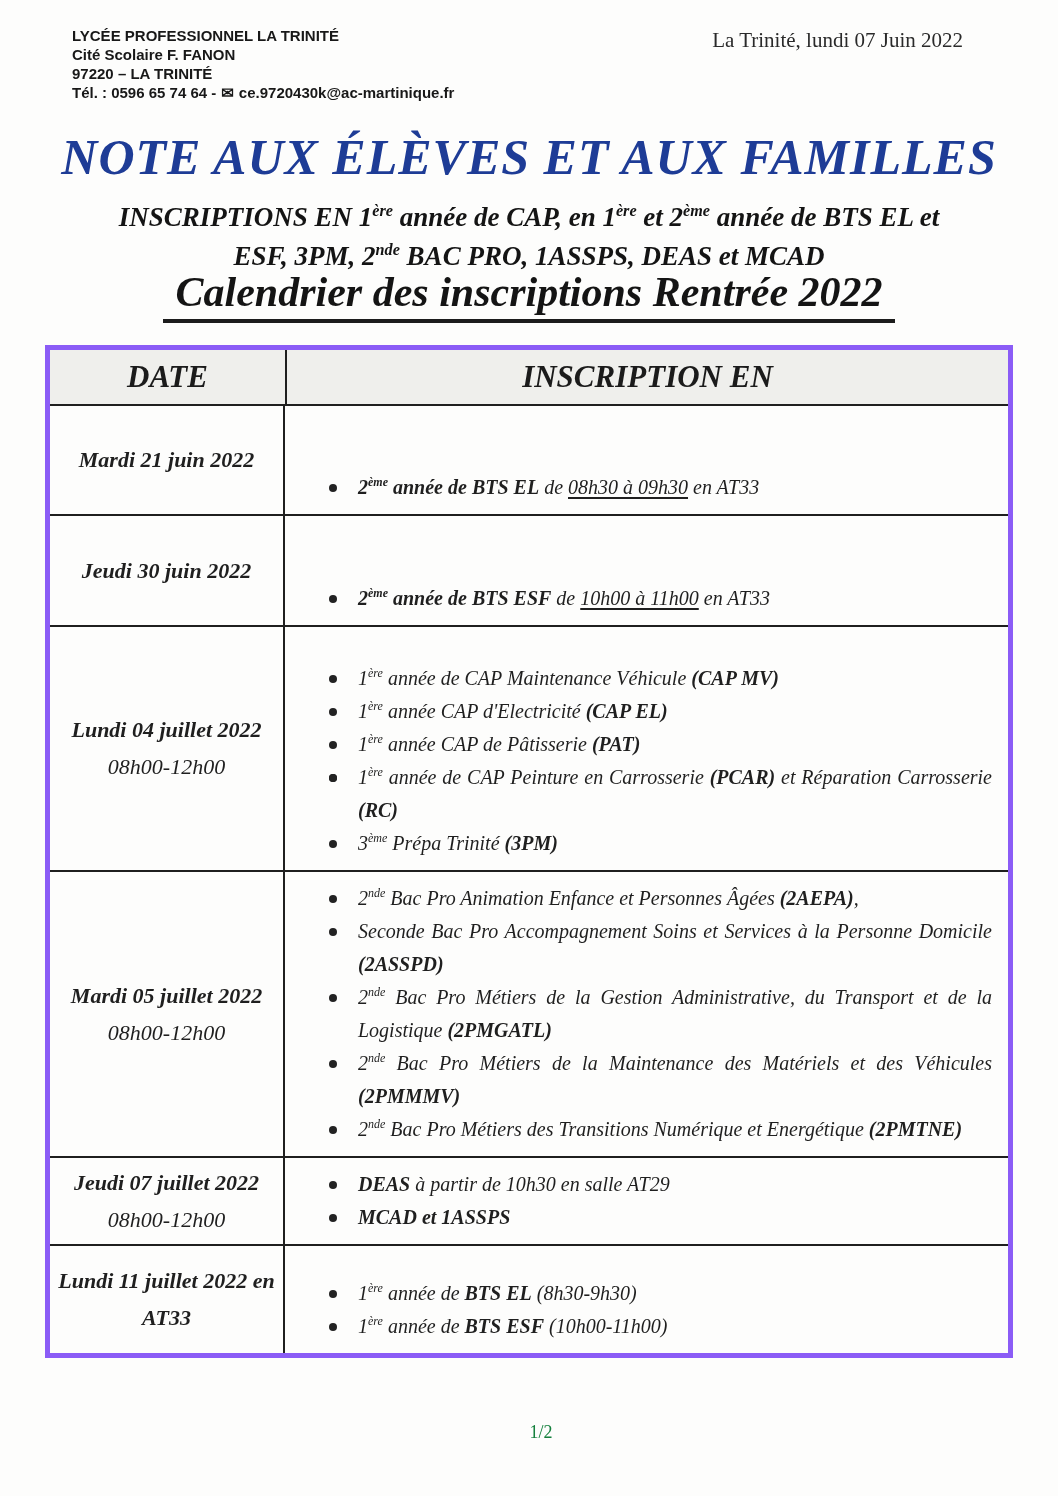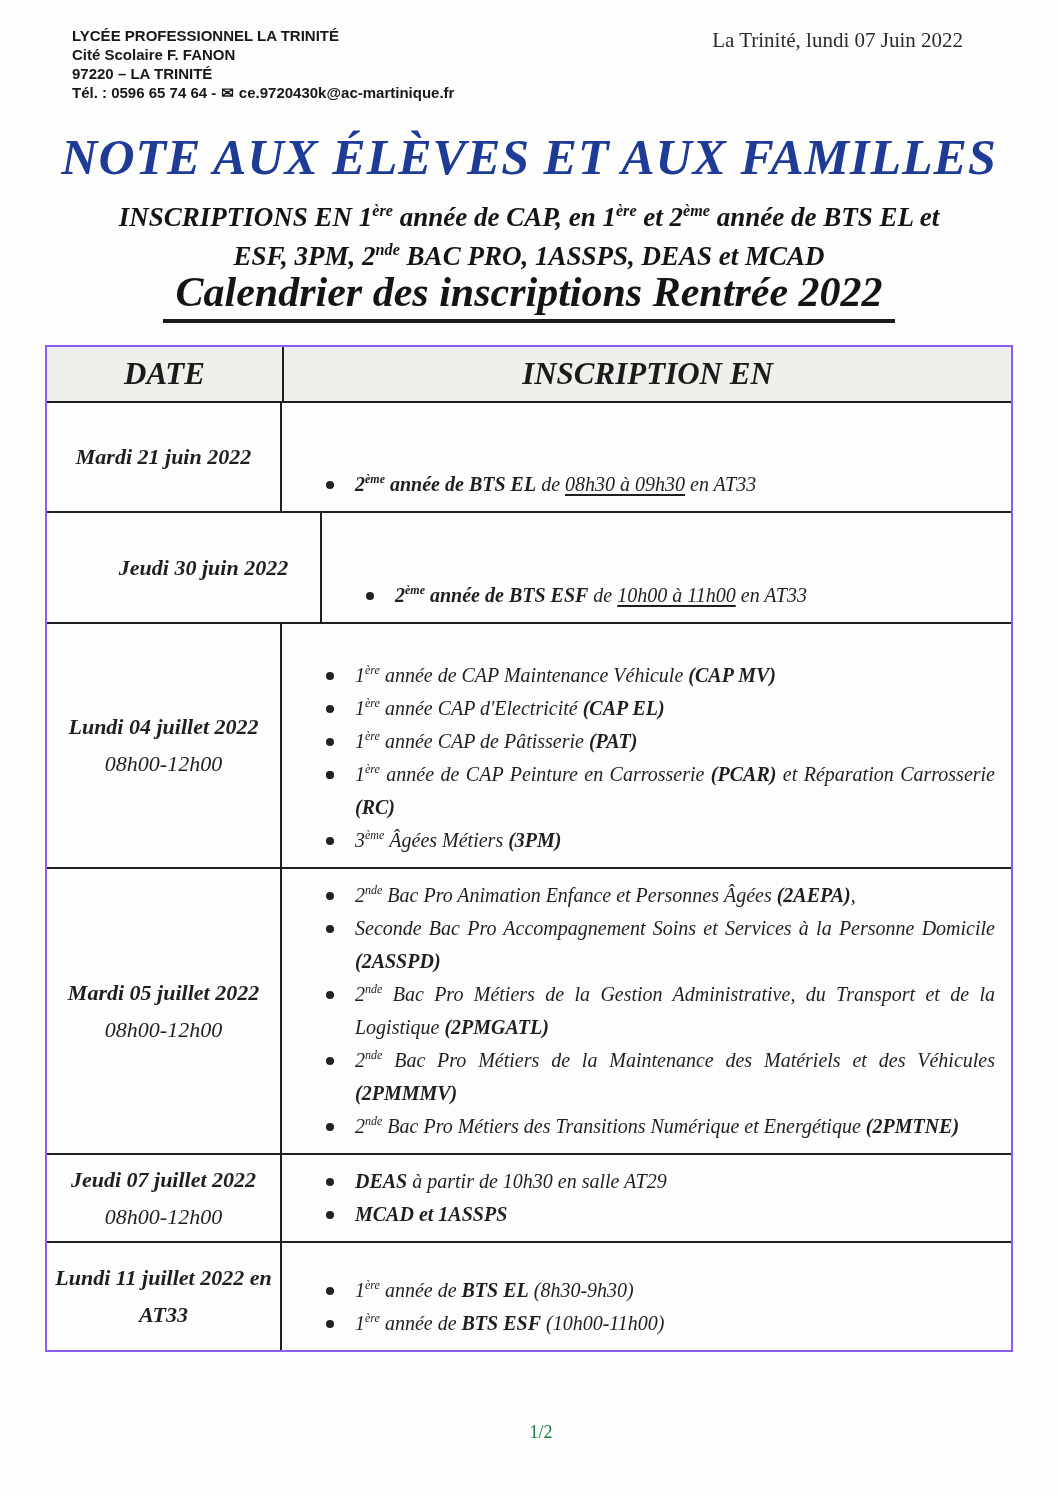--- a/index.html
+++ b/index.html
@@ -38,40 +38,40 @@
   .heading-wrap { position:absolute; top:268px; left:0; width:100%; text-align:center; }
   .heading {
     display:inline-block;
     font-size:42px; font-weight:bold; font-style:italic;
     border-bottom:4px solid #1c1c1c; padding:0 12px 3px;
     color:#141414;
   }
   
   .cal-table {
     position:absolute; left:45px; top:345px; width:968px;
-    border:2px solid #8b5cf6;
+    border:5px solid #8b5cf6;
   }
   .thead {
     display:grid; grid-template-columns:235px 1fr;
     background:#efefec;
     border-bottom:2px solid #1f1f1f;
     min-height:56px;
   }
   .th {
     display:flex; align-items:center; justify-content:center;
     font-size:31px; font-weight:bold; font-style:italic; color:#1b1b1b;
   }
   .th + .th { border-left:2px solid #1f1f1f; }
   .trow {
     display:grid; grid-template-columns:235px 1fr;
     border-bottom:2px solid #1f1f1f;
   }
   .trow:last-child { border-bottom:none; }
   .tbody .trow:nth-child(1){ min-height:110px; }
-  .tbody .trow:nth-child(2){ min-height:111px;padding-left:40px; }
+  .tbody .trow:nth-child(2){ min-height:111px; }
   .tbody .trow:nth-child(3){ min-height:245px; }
   .tbody .trow:nth-child(4){ min-height:276px; }
   .tbody .trow:nth-child(5){ min-height:75px; }
   .tbody .trow:nth-child(6){ min-height:107px; }
   .date-cell {
     border-right:2px solid #1f1f1f;
     display:flex; flex-direction:column; justify-content:center; align-items:center;
     text-align:center; font-style:italic; font-size:22px;
     padding:8px 6px; gap:9px; line-height:28px;
   }
@@ -147,21 +147,21 @@
         <div class="date-cell">
           <div class="date-line b">Lundi 04 juillet 2022</div>
           <div class="date-line">08h00-12h00</div>
         </div>
         <div class="content-cell">
           <div class="item"><span class="marker"></span><span class="itext"><span>1</span><span class="sup">ère</span><span> année de CAP Maintenance Véhicule </span><span class="b">(CAP MV)</span></span></div>
           <div class="item"><span class="marker"></span><span class="itext"><span>1</span><span class="sup">ère</span><span> année CAP d'Electricité </span><span class="b">(CAP EL)</span></span></div>
           <div class="item"><span class="marker"></span><span class="itext"><span>1</span><span class="sup">ère</span><span> année CAP de Pâtisserie </span><span class="b">(PAT)</span></span></div>
           <div class="item"><span class="marker"></span></div>
           <div class="item"><span class="marker"></span><span class="itext"><span>1</span><span class="sup">ère</span><span> année de CAP Peinture en Carrosserie </span><span class="b">(PCAR)</span><span> et Réparation Carrosserie </span><span class="b">(RC)</span></span></div>
-          <div class="item"><span class="marker"></span><span class="itext"><span>3</span><span class="sup">ème</span><span> Âgées Métiers </span><span class="b">(3PM)</span></span></div>
+          <div class="item"><span class="marker"></span><span class="itext"><span>3</span><span class="sup">ème</span><span> Prépa Trinité </span><span class="b">(3PM)</span></span></div>
         </div>
       </div>
       <div class="trow">
         <div class="date-cell">
           <div class="date-line b">Mardi 05 juillet 2022</div>
           <div class="date-line">08h00-12h00</div>
         </div>
         <div class="content-cell">
           <div class="item"><span class="marker"></span><span class="itext"><span>2</span><span class="sup">nde</span><span> Bac Pro Animation Enfance et Personnes Âgées </span><span class="b">(2AEPA)</span><span>,</span></span></div>
           <div class="item"><span class="marker"></span><span class="itext"><span>Seconde Bac Pro Accompagnement Soins et Services à la Personne Domicile </span><span class="b">(2ASSPD)</span></span></div>

